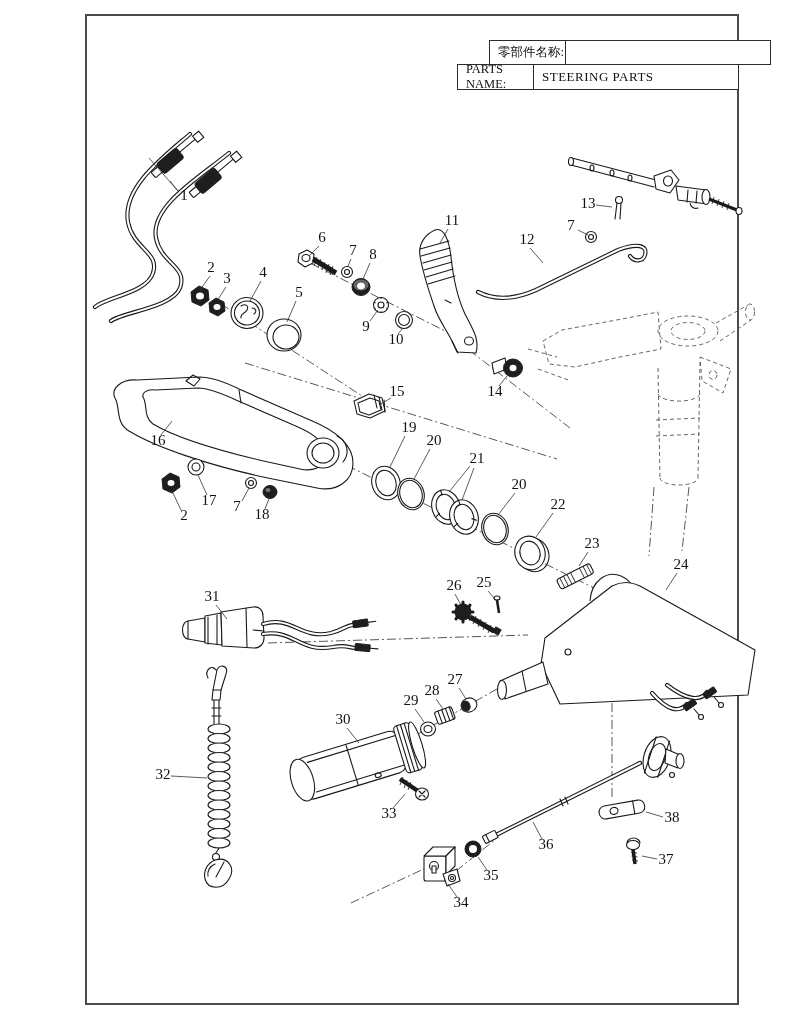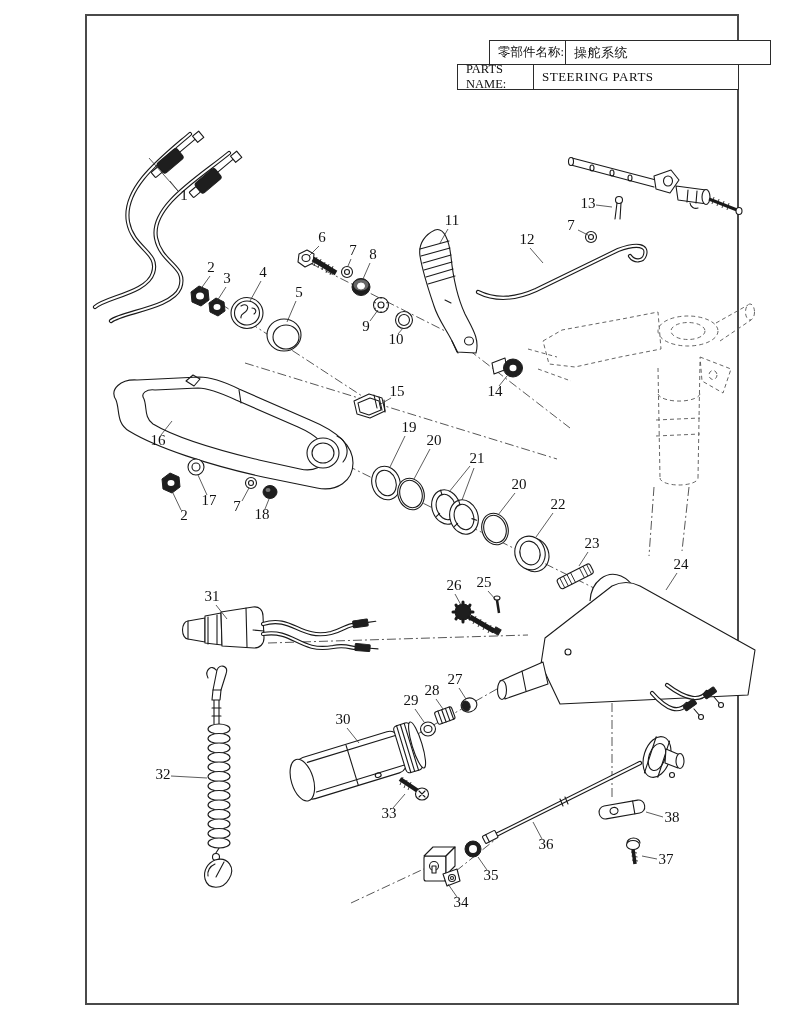--- a/index.html
+++ b/index.html
@@ -32,21 +32,20 @@
                text-anchor:middle;dominant-baseline:middle;}
 </style>
 </head>
 <body>
 
 <div id="page">
   <div id="frame"></div>
 
   <div class="tb" id="tb-row2">
     <div class="cell lblcell div-r">零部件名称:</div>
-    <div class="cell valcell">操舵系统</div>
   </div>
   <div class="tb" id="tb-row3">
     <div class="cell lblcell div-r">PARTS NAME:</div>
     <div class="cell valcell">STEERING PARTS</div>
   </div>
 
   <svg id="diagram-svg" width="791" height="1024" viewBox="0 0 791 1024">
 
     <g class="ddot">
       <path d="M245,363 L557,459"></path>

